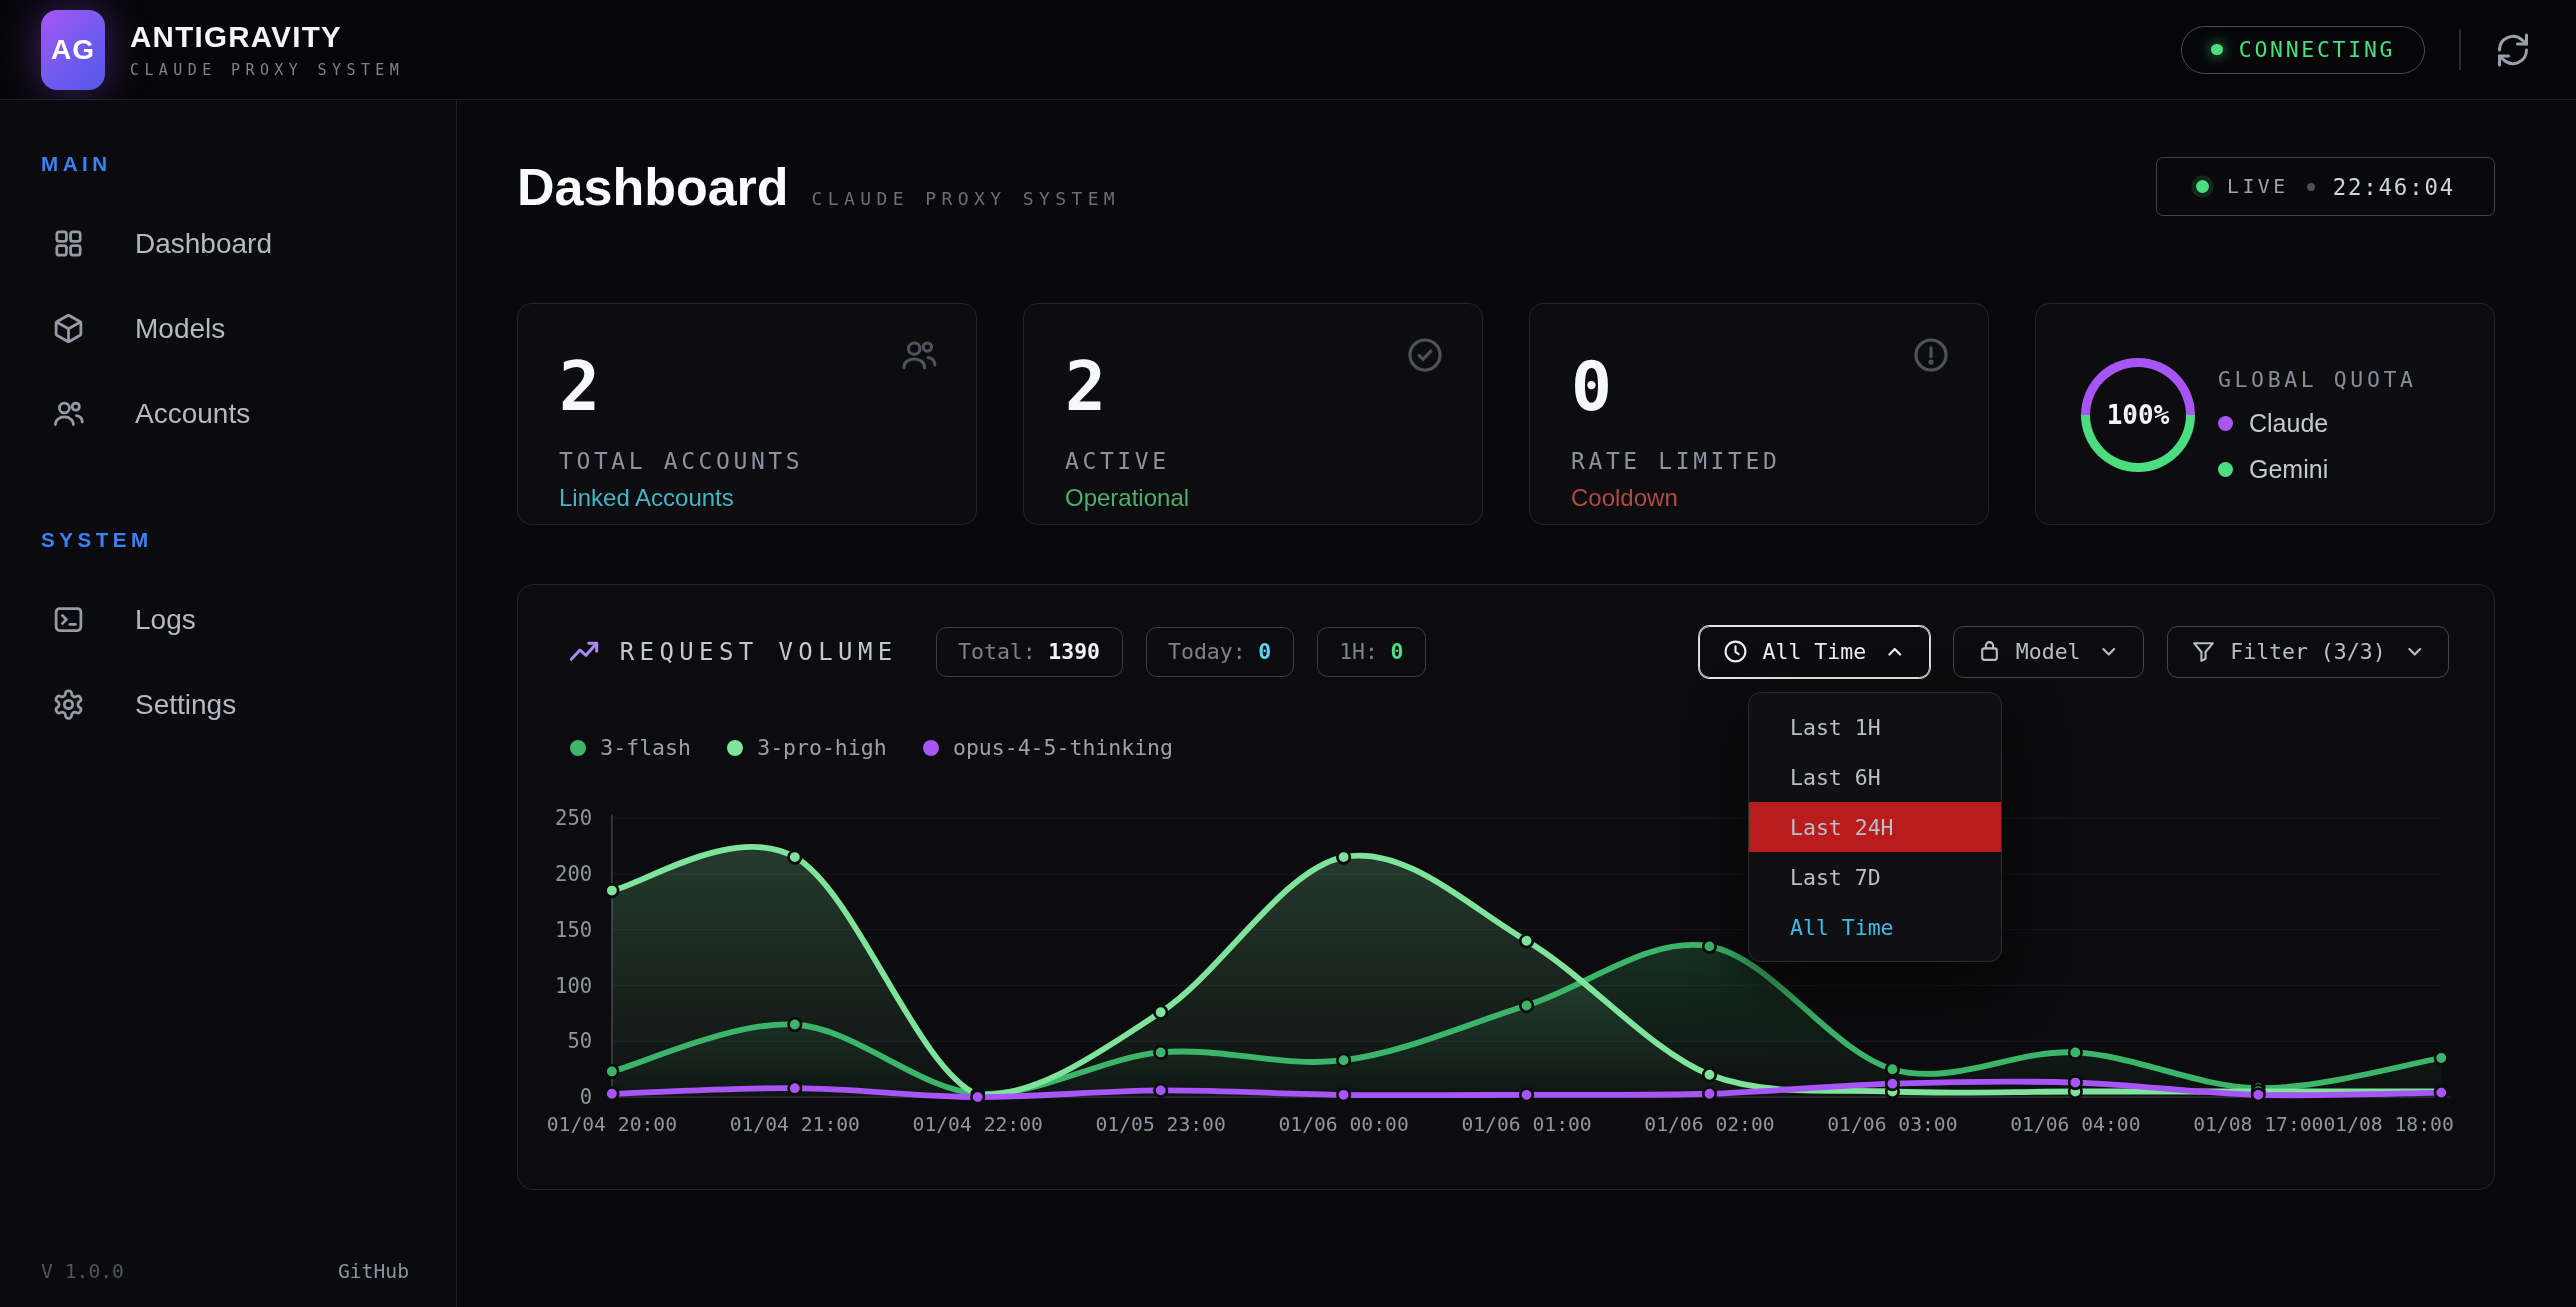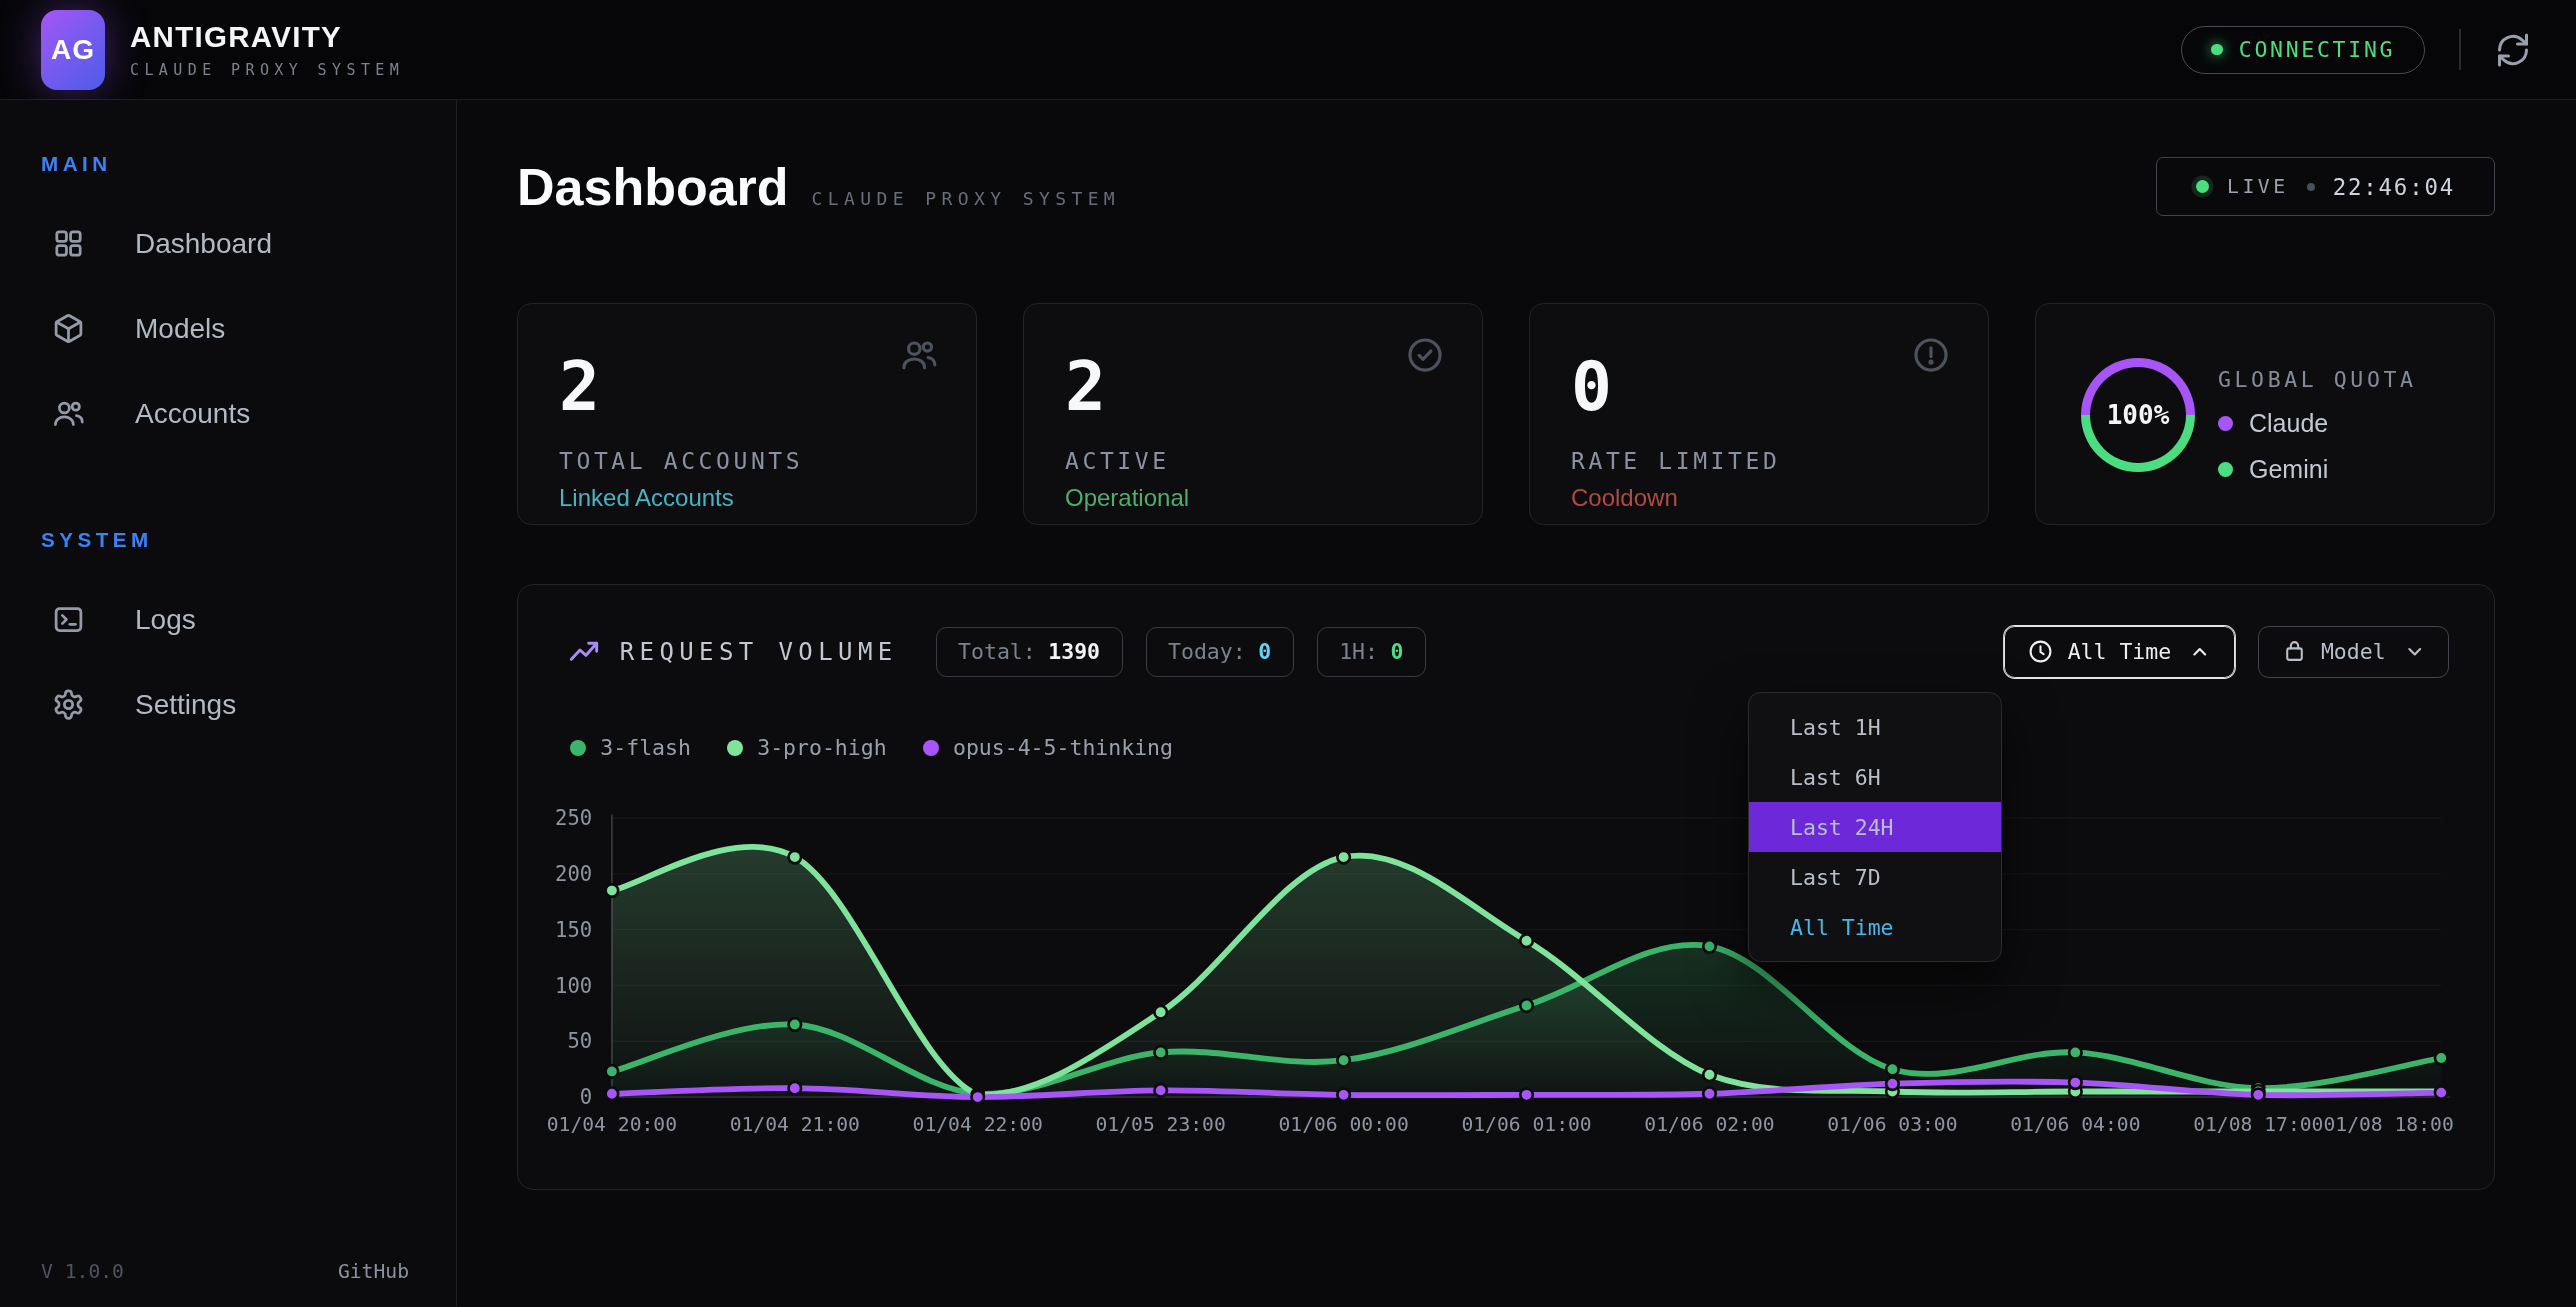--- a/index.html
+++ b/index.html
@@ -78,21 +78,21 @@
   .pill-label { color:#7c828d; }
   .pill-value { font-weight:bold; }
   .panel-buttons { margin-left:auto; display:flex; gap:23px; }
   .pbtn { height:52px; border:1.8px solid #44444c; border-radius:10.7px; background:transparent; display:flex; align-items:center; gap:14.3px; padding:0 23px; font-family:"DejaVu Sans Mono",monospace; font-size:21.5px; color:#b9bfc9; cursor:pointer; }
   .pbtn svg { width:25px; height:25px; }
   .pbtn .chev { width:21.5px; height:21.5px; margin-left:3.6px; }
   .pbtn.active { border-color:#e4e4e9; color:#eceef1; box-shadow:0 0 0 0.9px #e4e4e9; }
 
   .dropdown { position:absolute; left:1230px; top:107px; width:254px; background:#101013; border:0.9px solid #2b2b31; border-radius:12.5px; padding:9px 0; box-shadow:0 23px 54px rgba(0,0,0,.65); z-index:5; }
   .menu-item { height:50px; display:flex; align-items:center; padding-left:41px; font-family:"DejaVu Sans Mono",monospace; font-size:21.5px; color:#b9bfc9; cursor:pointer; }
-  .menu-item.hover { background:#6d28d9; }
+  .menu-item.hover { background:#b91c1c; }
   .menu-item.selected { color:#45b9ea; }
 
   .chart-legend { position:absolute; left:52px; top:150px; display:flex; gap:36px; }
   .legend-item { display:flex; align-items:center; gap:14.3px; font-family:"DejaVu Sans Mono",monospace; font-size:21.5px; color:#9aa0ab; }
   .legend-dot { width:16px; height:16px; border-radius:50%; }
 
   .chart-svg { position:absolute; left:25px; top:224px; }
 </style>
 </head>
 <body>
@@ -301,20 +301,29 @@
             <svg class="chev" viewBox="0 0 24 24" fill="none" stroke="currentColor" stroke-width="2.4" stroke-linecap="round" stroke-linejoin="round">
               <path d="M6 15l6-6 6 6"></path>
             </svg>
           </button>
           <button class="pbtn">
             <svg viewBox="0 0 24 24" fill="none" stroke="currentColor" stroke-width="2" stroke-linecap="round" stroke-linejoin="round">
               <rect x="5" y="9" width="14" height="11" rx="2"></rect>
                 <path d="M8.5 9V6.5a3.5 3.5 0 0 1 7 0V9"></path>
             </svg>
             <span>Model</span>
+            <svg class="chev" viewBox="0 0 24 24" fill="none" stroke="currentColor" stroke-width="2.4" stroke-linecap="round" stroke-linejoin="round">
+              <path d="M6 9l6 6 6-6"></path>
+            </svg>
+          </button>
+          <button class="pbtn">
+            <svg viewBox="0 0 24 24" fill="none" stroke="currentColor" stroke-width="2" stroke-linecap="round" stroke-linejoin="round">
+              <path d="M3 4h18l-7 8.5V19l-4 2v-8.5L3 4z"></path>
+            </svg>
+            <span>Filter (3/3)</span>
             <svg class="chev" viewBox="0 0 24 24" fill="none" stroke="currentColor" stroke-width="2.4" stroke-linecap="round" stroke-linejoin="round">
               <path d="M6 9l6 6 6-6"></path>
             </svg>
           </button>
         </div>
       </div>
 
       <div class="dropdown">
         <div class="menu-item">Last 1H</div>
         <div class="menu-item">Last 6H</div>

